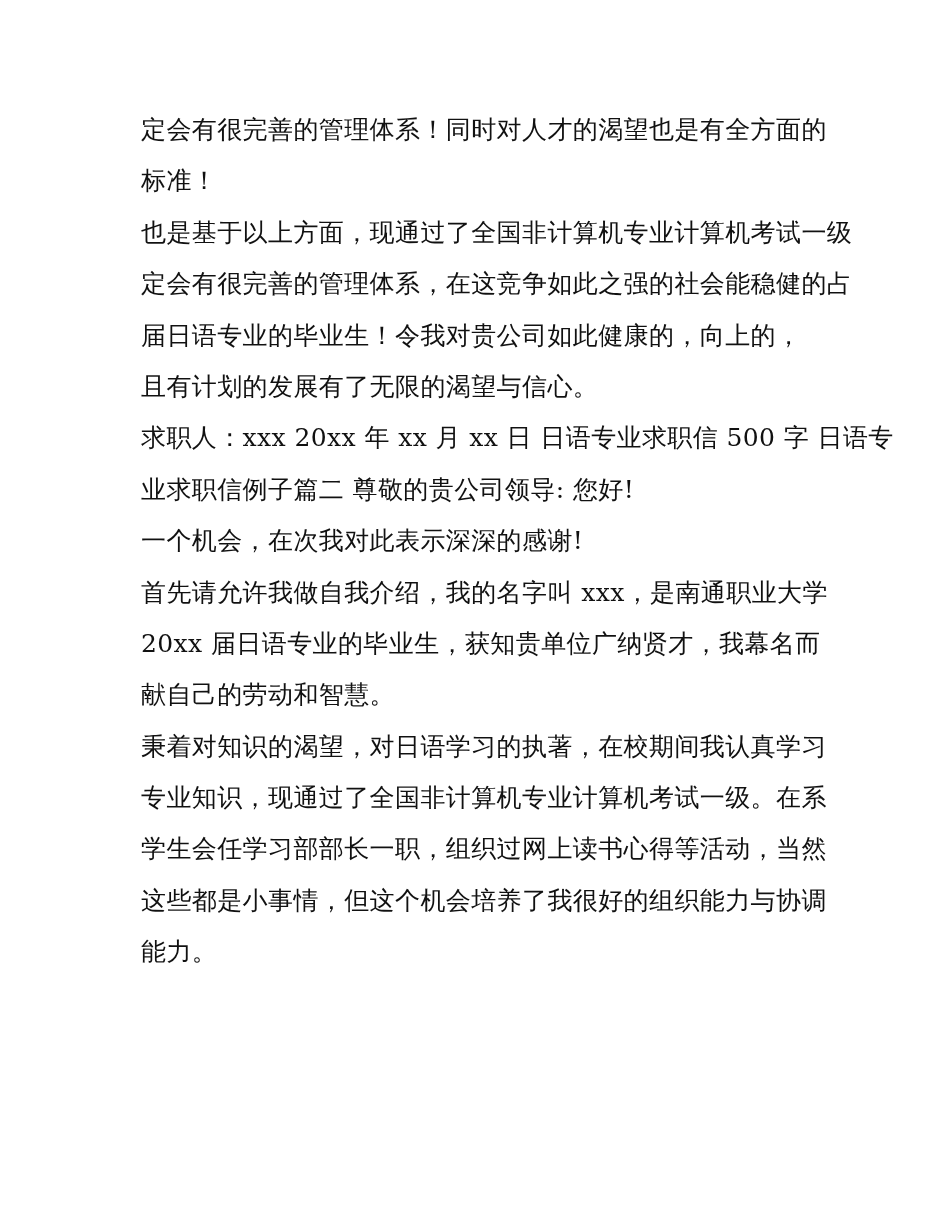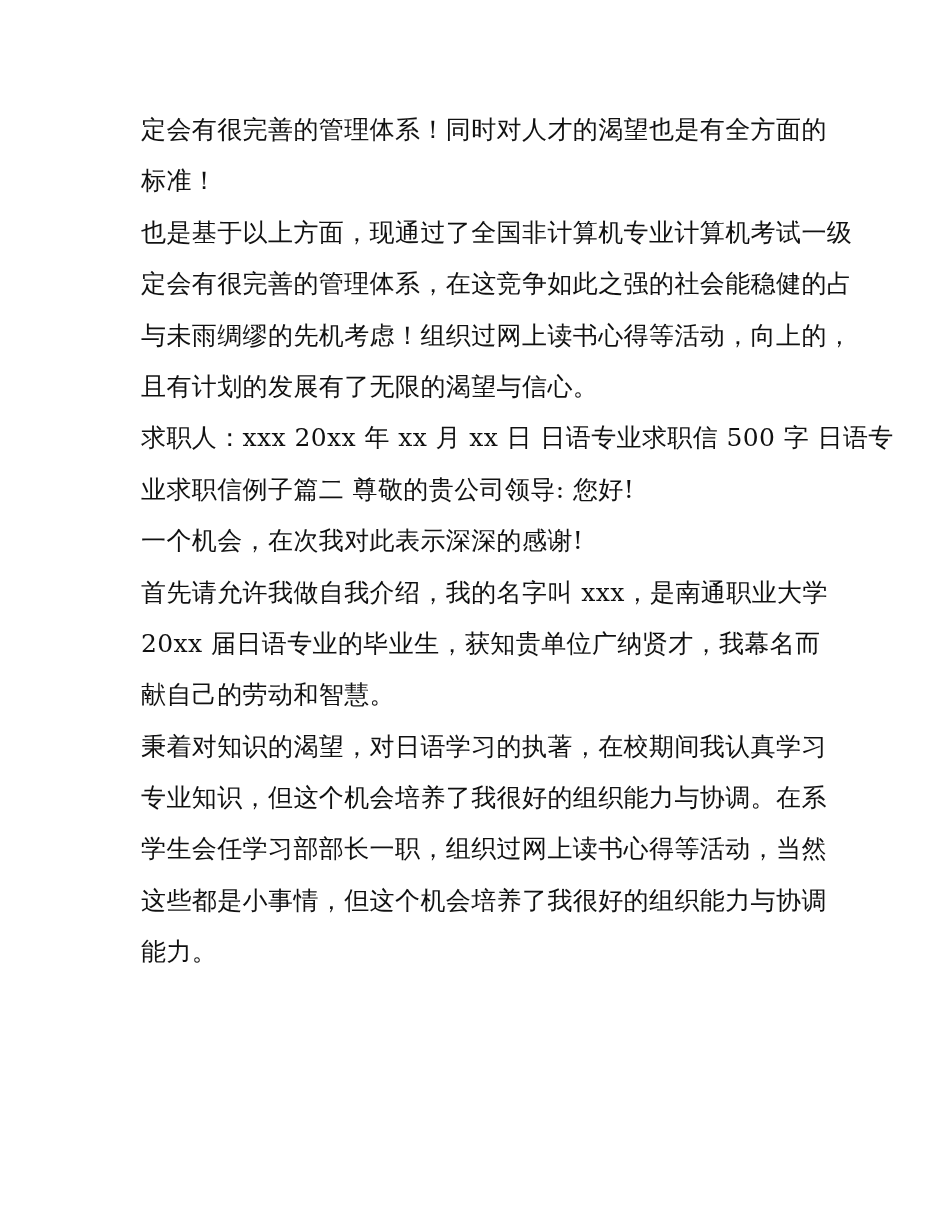--- a/index.html
+++ b/index.html
@@ -41,27 +41,27 @@
 </style>
 </head>
 <body>
 
 <div class="page">
   <div class="content">
     <span class="line">定会有很完善的管理体系！同时对人才的渴望也是有全方面的</span>
     <span class="line">标准！</span>
     <span class="line">也是基于以上方面，现通过了全国非计算机专业计算机考试一级</span>
     <span class="line">定会有很完善的管理体系，在这竞争如此之强的社会能稳健的占</span>
-    <span class="line">与未雨绸缪的先机考虑！组织过网上读书心得等活动，向上的，</span>
+    <span class="line">届日语专业的毕业生！令我对贵公司如此健康的，向上的，</span>
     <span class="line">且有计划的发展有了无限的渴望与信心。</span>
     <span class="line">求职人：xxx 20xx 年 xx 月 xx 日 日语专业求职信 500 字 日语专</span>
     <span class="line">业求职信例子篇二 尊敬的贵公司领导: 您好!</span>
     <span class="line">一个机会，在次我对此表示深深的感谢!</span>
     <span class="line">首先请允许我做自我介绍，我的名字叫 xxx，是南通职业大学</span>
     <span class="line">20xx 届日语专业的毕业生，获知贵单位广纳贤才，我幕名而</span>
     <span class="line">献自己的劳动和智慧。</span>
     <span class="line">秉着对知识的渴望，对日语学习的执著，在校期间我认真学习</span>
-    <span class="line">专业知识，但这个机会培养了我很好的组织能力与协调。在系</span>
+    <span class="line">专业知识，现通过了全国非计算机专业计算机考试一级。在系</span>
     <span class="line">学生会任学习部部长一职，组织过网上读书心得等活动，当然</span>
     <span class="line">这些都是小事情，但这个机会培养了我很好的组织能力与协调</span>
     <span class="line">能力。</span>
   </div>
 </div>
 
 </body></html>

